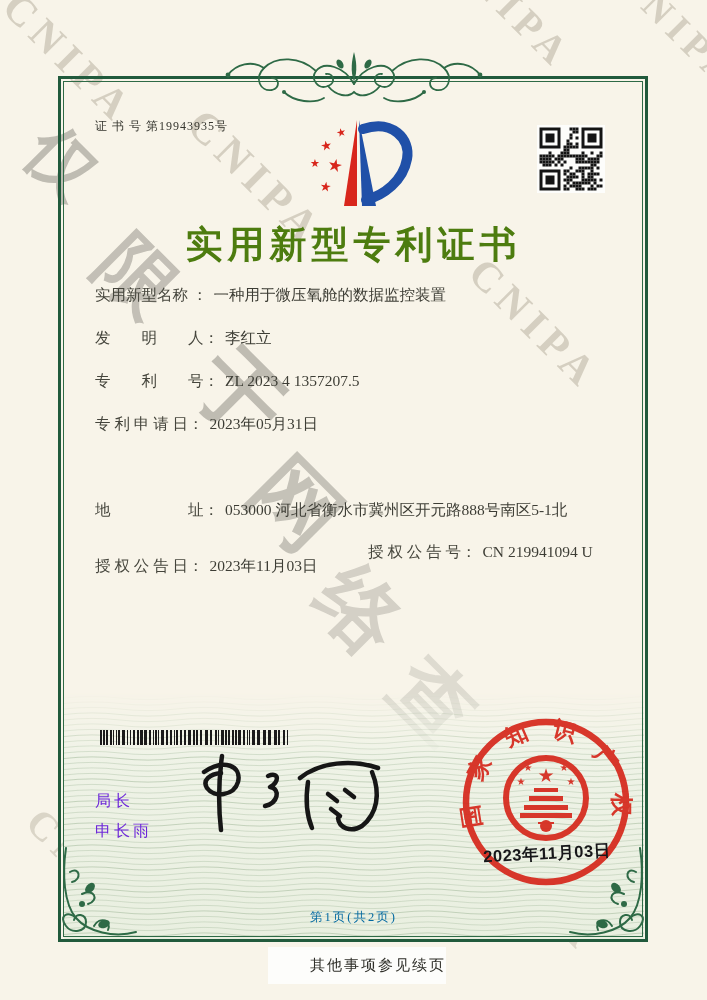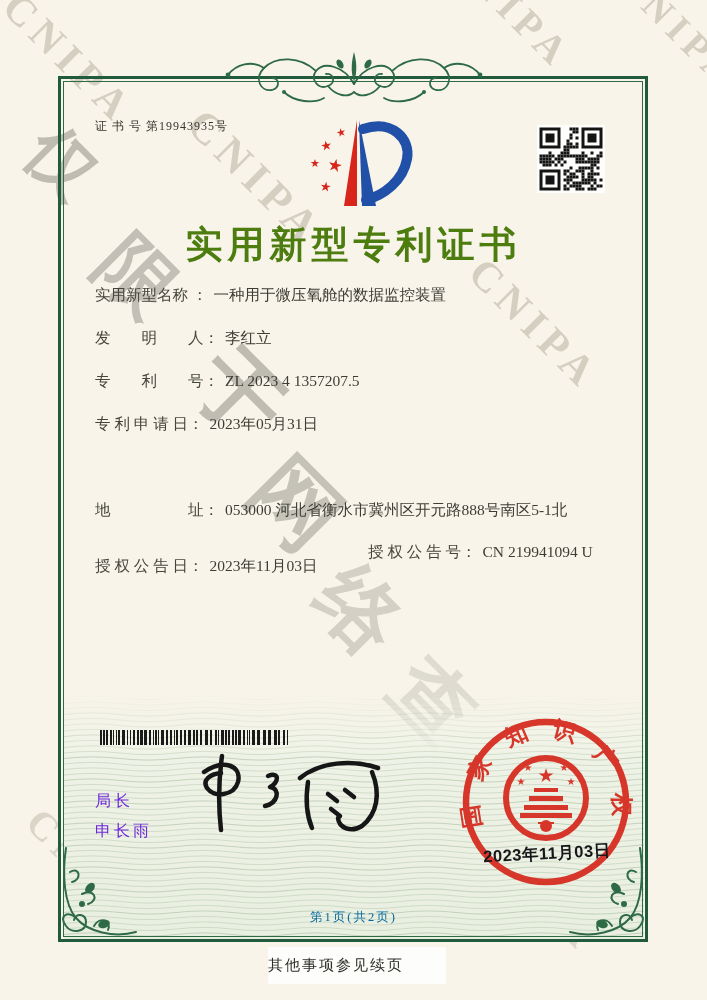--- a/index.html
+++ b/index.html
@@ -40,21 +40,21 @@
            font-family:"Liberation Sans","DejaVu Sans",sans-serif;
            font-size:16px; letter-spacing:3px; color:#6d28d9; line-height:30px;}
   .signature{position:absolute; left:188px; top:746px; z-index:5;}
   .seal{position:absolute; left:456px; top:712px; z-index:5; opacity:0.93;}
   .seal-date{position:absolute; left:468px; top:843px; width:158px; text-align:center; z-index:6;
              font-size:16.5px; font-weight:bold; color:#17171a; transform:rotate(-3deg);
              font-family:"Liberation Sans","DejaVu Sans",sans-serif; letter-spacing:0.5px;}
   .page-num{position:absolute; left:0; top:909px; width:707px; text-align:center;
             font-size:12.5px; color:#0369a1; z-index:5; letter-spacing:2px;}
   .note-box{position:absolute; left:268px; top:947px; width:178px; height:37px; z-index:5;
-            background:#fdfdfb; text-align:left; line-height:37px;
+            background:#fdfdfb; text-align:right; line-height:37px;
             font-size:15px; letter-spacing:2px; color:#2e2e28;}
 </style>
 </head>
 <body>
 
 <div class="page">
 
   <span class="wm wm-en" style="left:-14px;top:34px;font-size:42px;">CNIPA</span>
   <span class="wm wm-en" style="left:430px;top:-18px;font-size:40px;">CNIPA</span>
   <span class="wm wm-en" style="left:602px;top:6px;font-size:38px;">CNIPA</span>

